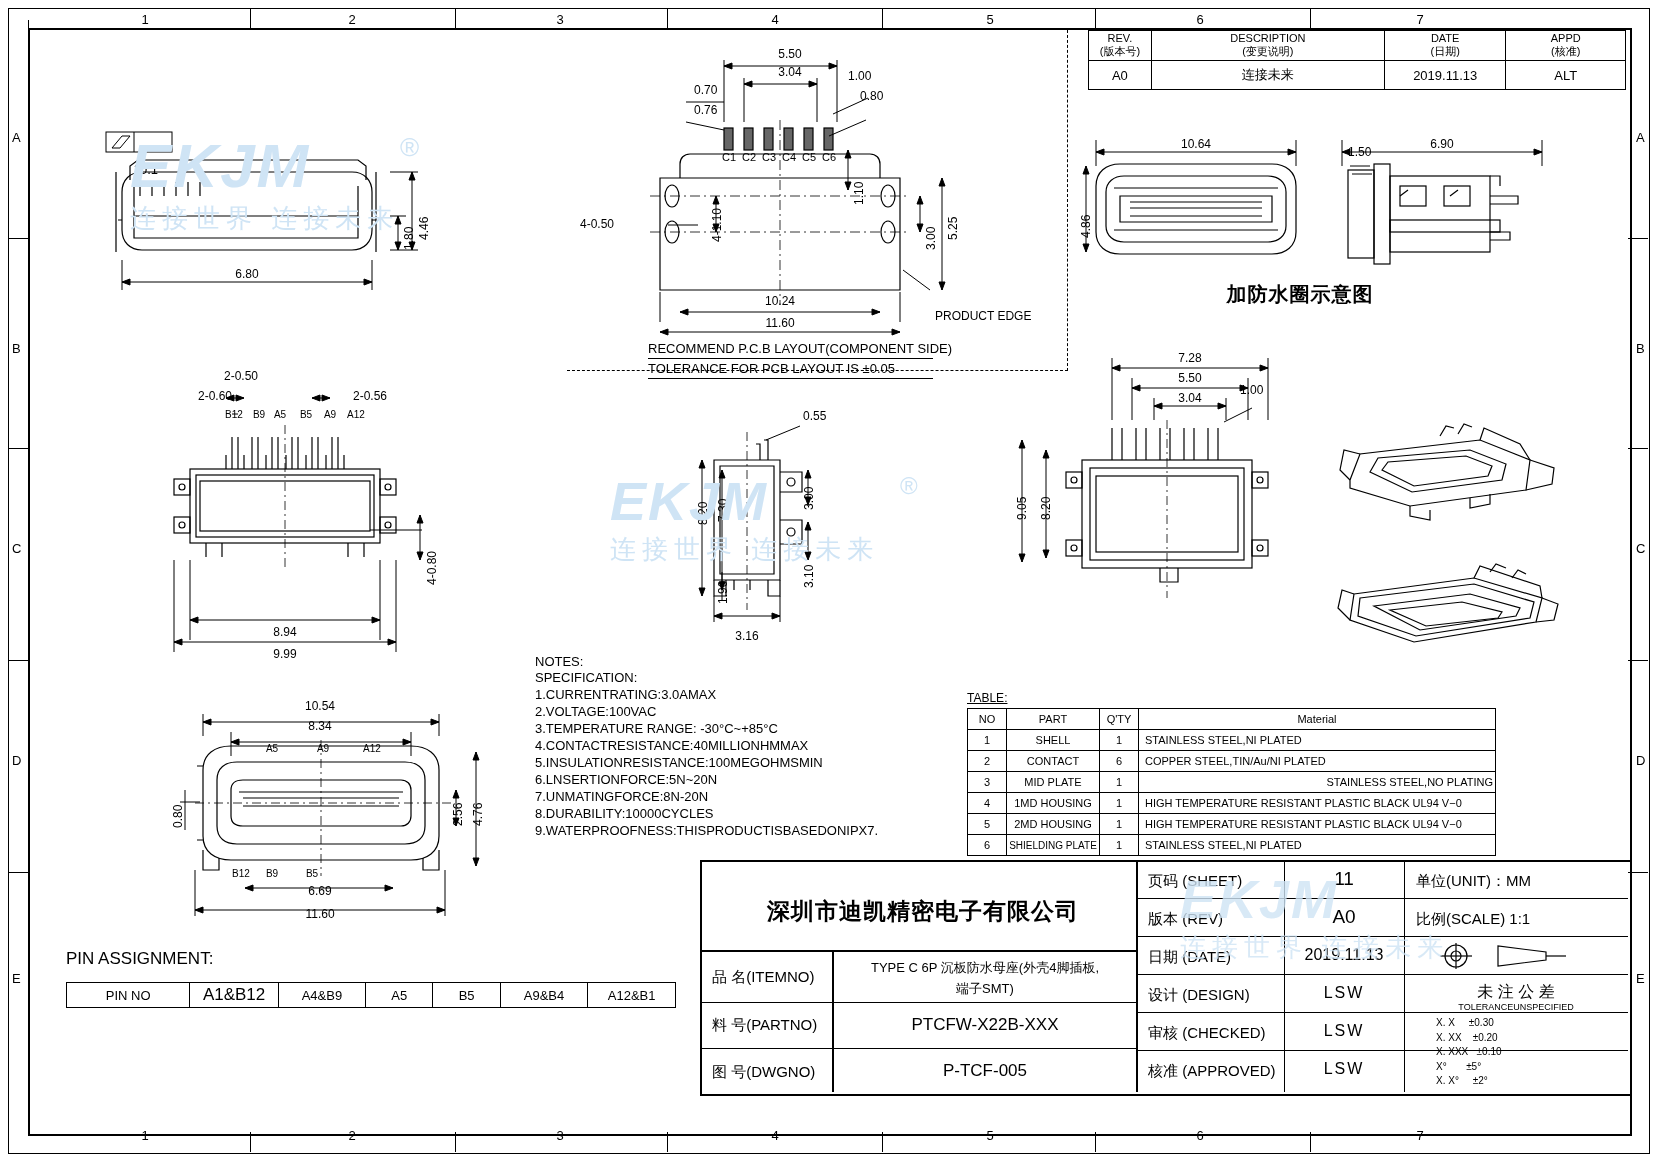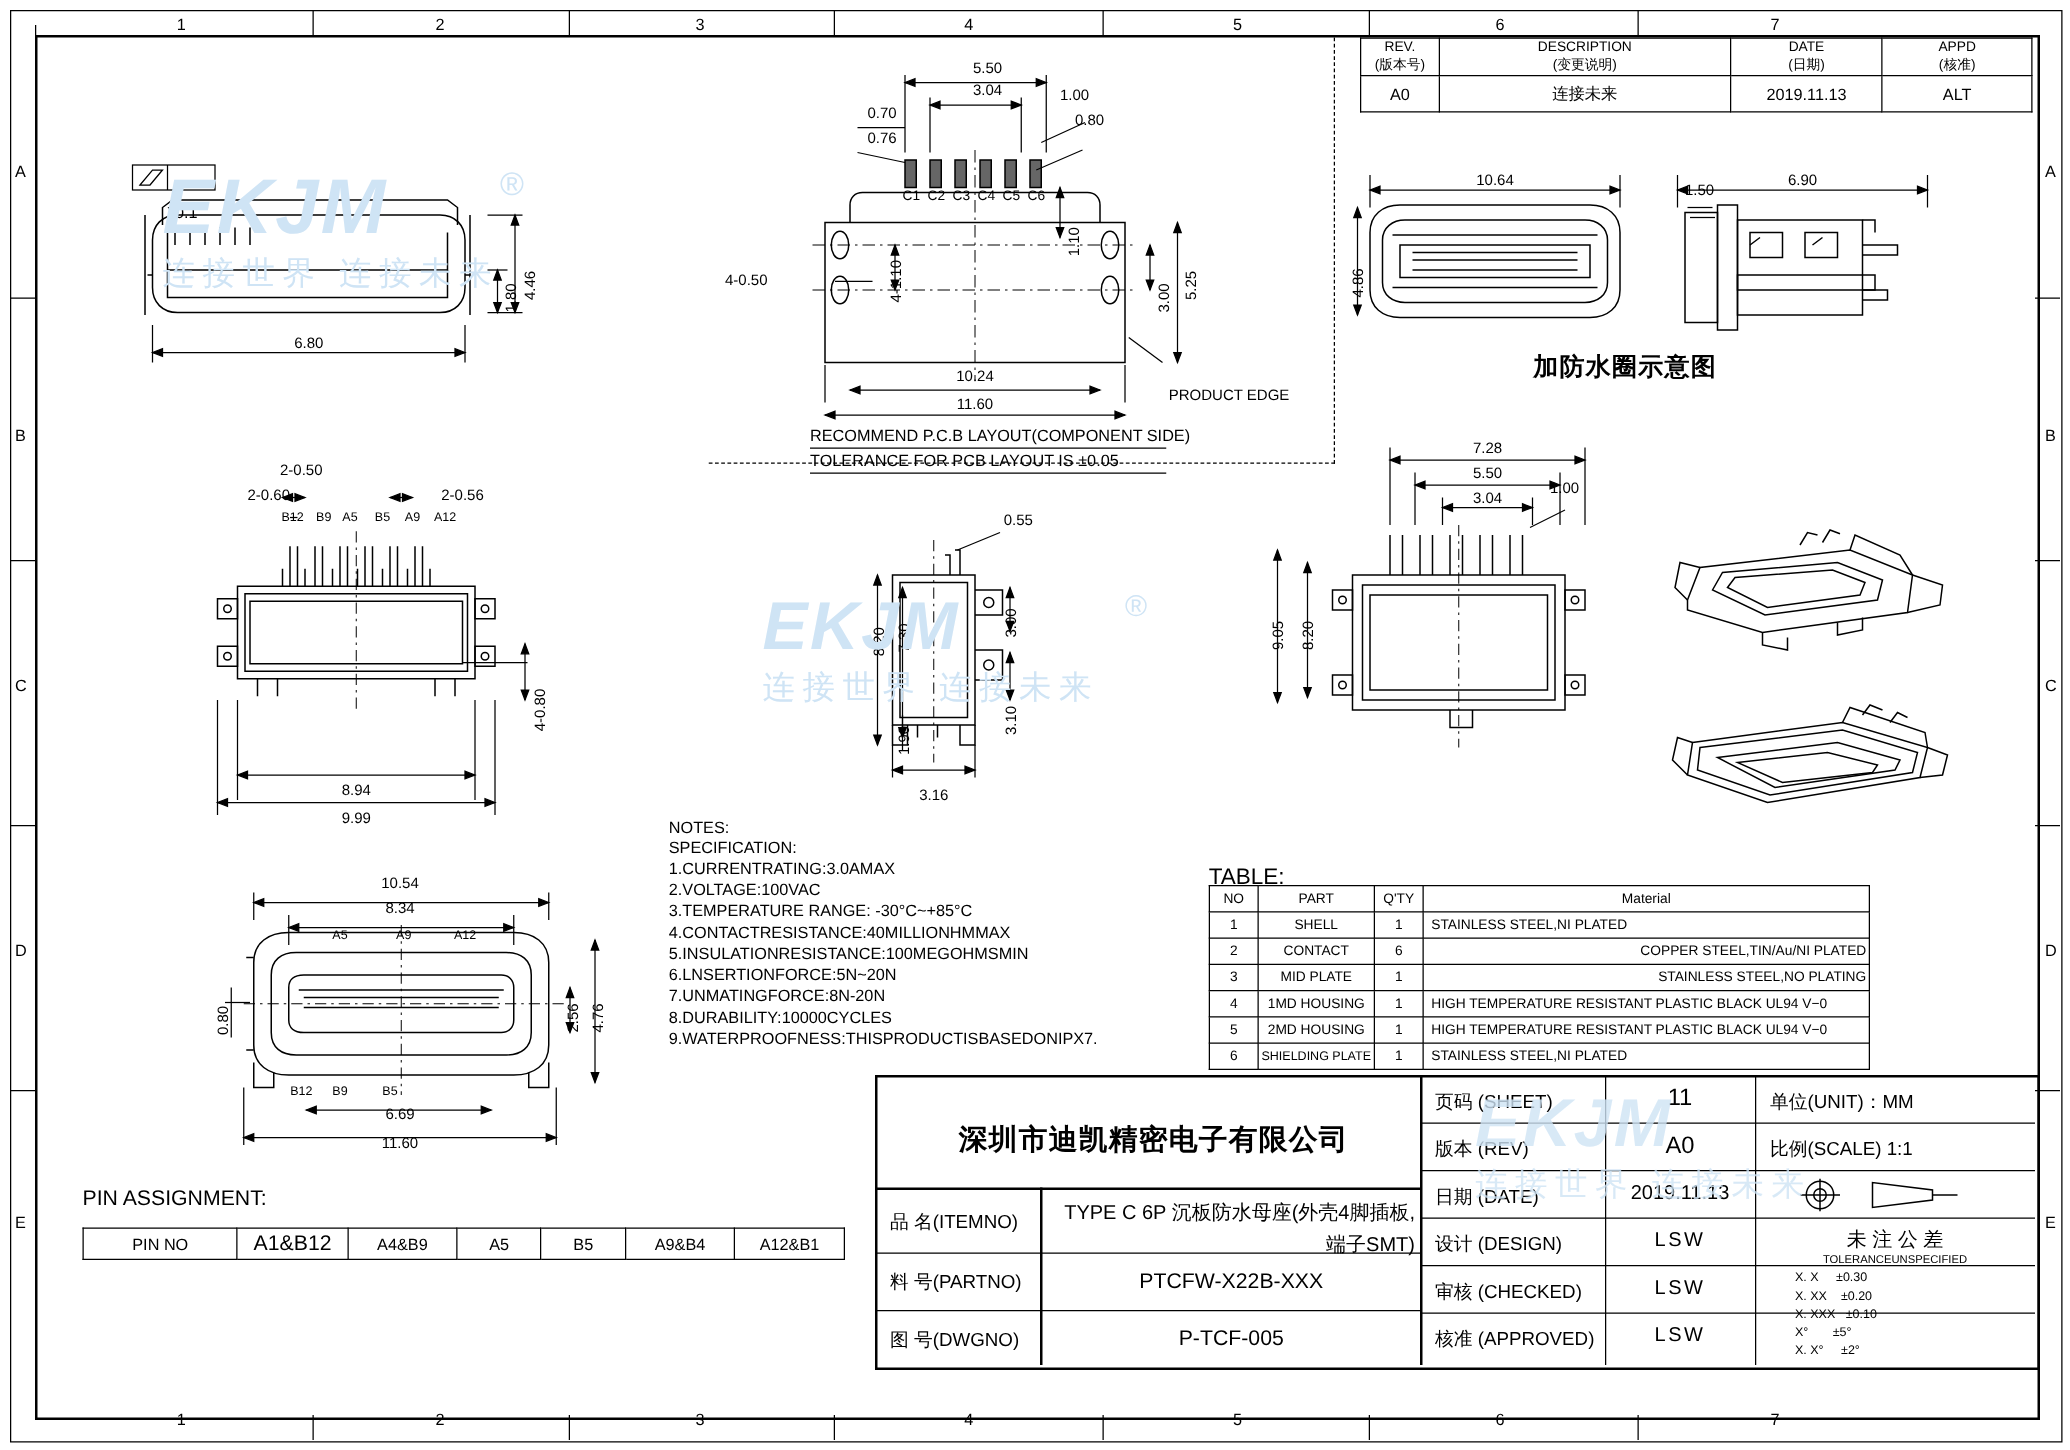--- a/index.html
+++ b/index.html
@@ -613,41 +613,41 @@
     <div class="txt" style="position:relative;margin-top:4px;font-size:13px;">2.VOLTAGE:100VAC</div>
     <div class="txt" style="position:relative;margin-top:4px;font-size:13px;"> 3.TEMPERATURE RANGE: -30°C~+85°C</div>
     <div class="txt" style="position:relative;margin-top:4px;font-size:13px;">4.CONTACTRESISTANCE:40MILLIONHMMAX</div>
     <div class="txt" style="position:relative;margin-top:4px;font-size:13px;">5.INSULATIONRESISTANCE:100MEGOHMSMIN</div>
     <div class="txt" style="position:relative;margin-top:4px;font-size:13px;">6.LNSERTIONFORCE:5N~20N</div>
     <div class="txt" style="position:relative;margin-top:4px;font-size:13px;">7.UNMATINGFORCE:8N-20N</div>
     <div class="txt" style="position:relative;margin-top:4px;font-size:13px;">8.DURABILITY:10000CYCLES</div>
     <div class="txt" style="position:relative;margin-top:4px;font-size:13px;">9.WATERPROOFNESS:THISPRODUCTISBASEDONIPX7.</div>
   </div>
 
-  <div class="txt" style="left:967px;top:692px;font-size:18px;">TABLE:</div>
+  <div class="txt" style="left:967px;top:692px;font-size:12px;text-decoration:underline;">TABLE:</div>
   <div class="abs" style="left:967px;top:708px;">
     <table class="tbl" style="width:529px;">
       <tbody>
           <tr>
         <th style="width:34px;height:18px;">NO</th>
         <th style="width:88px;">PART</th>
         <th style="width:34px;">Q'TY</th>
         <th>Material</th>
       </tr>
       <tr>
         <td style="height:18px;">1</td>
         <td>SHELL</td>
         <td>1</td>
         <td style="text-align:left;padding-left:6px;">STAINLESS STEEL,NI PLATED</td>
       </tr>
       <tr>
         <td style="height:18px;">2</td>
         <td>CONTACT</td>
         <td>6</td>
-        <td style="text-align:right;padding-left:6px;">COPPER STEEL,TIN/Au/NI PLATED</td>
+        <td style="text-align:left;padding-left:6px;">COPPER STEEL,TIN/Au/NI PLATED</td>
       </tr>
       <tr>
         <td style="height:18px;">3</td>
         <td>MID PLATE</td>
         <td>1</td>
         <td style="text-align:right;padding-left:6px;">STAINLESS STEEL,NO PLATING</td>
       </tr>
       <tr>
         <td style="height:18px;">4</td>
         <td>1MD HOUSING</td>
@@ -689,21 +689,21 @@
 
   <div class="abs" style="left:700px;top:860px;width:928px;height:232px;border:2px solid #000;"></div>
 
   <div class="abs" style="left:700px;top:860px;width:436px;height:232px;">
     <div class="abs title-cn" style="left:28px;top:36px;width:390px;text-align:center;">深圳市迪凯精密电子有限公司</div>
     <div class="line hline" style="left:0;top:90px;width:436px;height:2px;"></div>
     <div class="line vline" style="left:132px;top:90px;height:142px;width:2px;"></div>
     <div class="line hline" style="left:0;top:142px;width:436px;"></div>
     <div class="line hline" style="left:0;top:188px;width:436px;"></div>
     <div class="abs" style="left:12px;top:108px;font-size:15px;">品 名(ITEMNO)</div>
-    <div class="abs" style="left:138px;top:98px;width:294px;text-align:right;font-size:16px;line-height:1.6;white-space:pre-line;">TYPE C 6P 沉板防水母座(外壳4脚插板,
+    <div class="abs" style="left:138px;top:98px;width:294px;text-align:center;font-size:13px;line-height:1.6;white-space:pre-line;">TYPE C 6P 沉板防水母座(外壳4脚插板,
 端子SMT)</div>
     <div class="abs" style="left:12px;top:156px;font-size:15px;">料 号(PARTNO)</div>
     <div class="abs" style="left:138px;top:155px;width:294px;text-align:center;font-size:17px;">PTCFW-X22B-XXX</div>
     <div class="abs" style="left:12px;top:203px;font-size:15px;">图 号(DWGNO)</div>
     <div class="abs" style="left:138px;top:201px;width:294px;text-align:center;font-size:17px;">P-TCF-005</div>
   </div>
 
   <div class="abs" style="left:1136px;top:860px;width:492px;height:232px;">
     <div class="line vline" style="left:0;top:0;height:232px;width:2px;"></div>
     <div class="line vline" style="left:148px;top:0;height:232px;width:1px;"></div>

